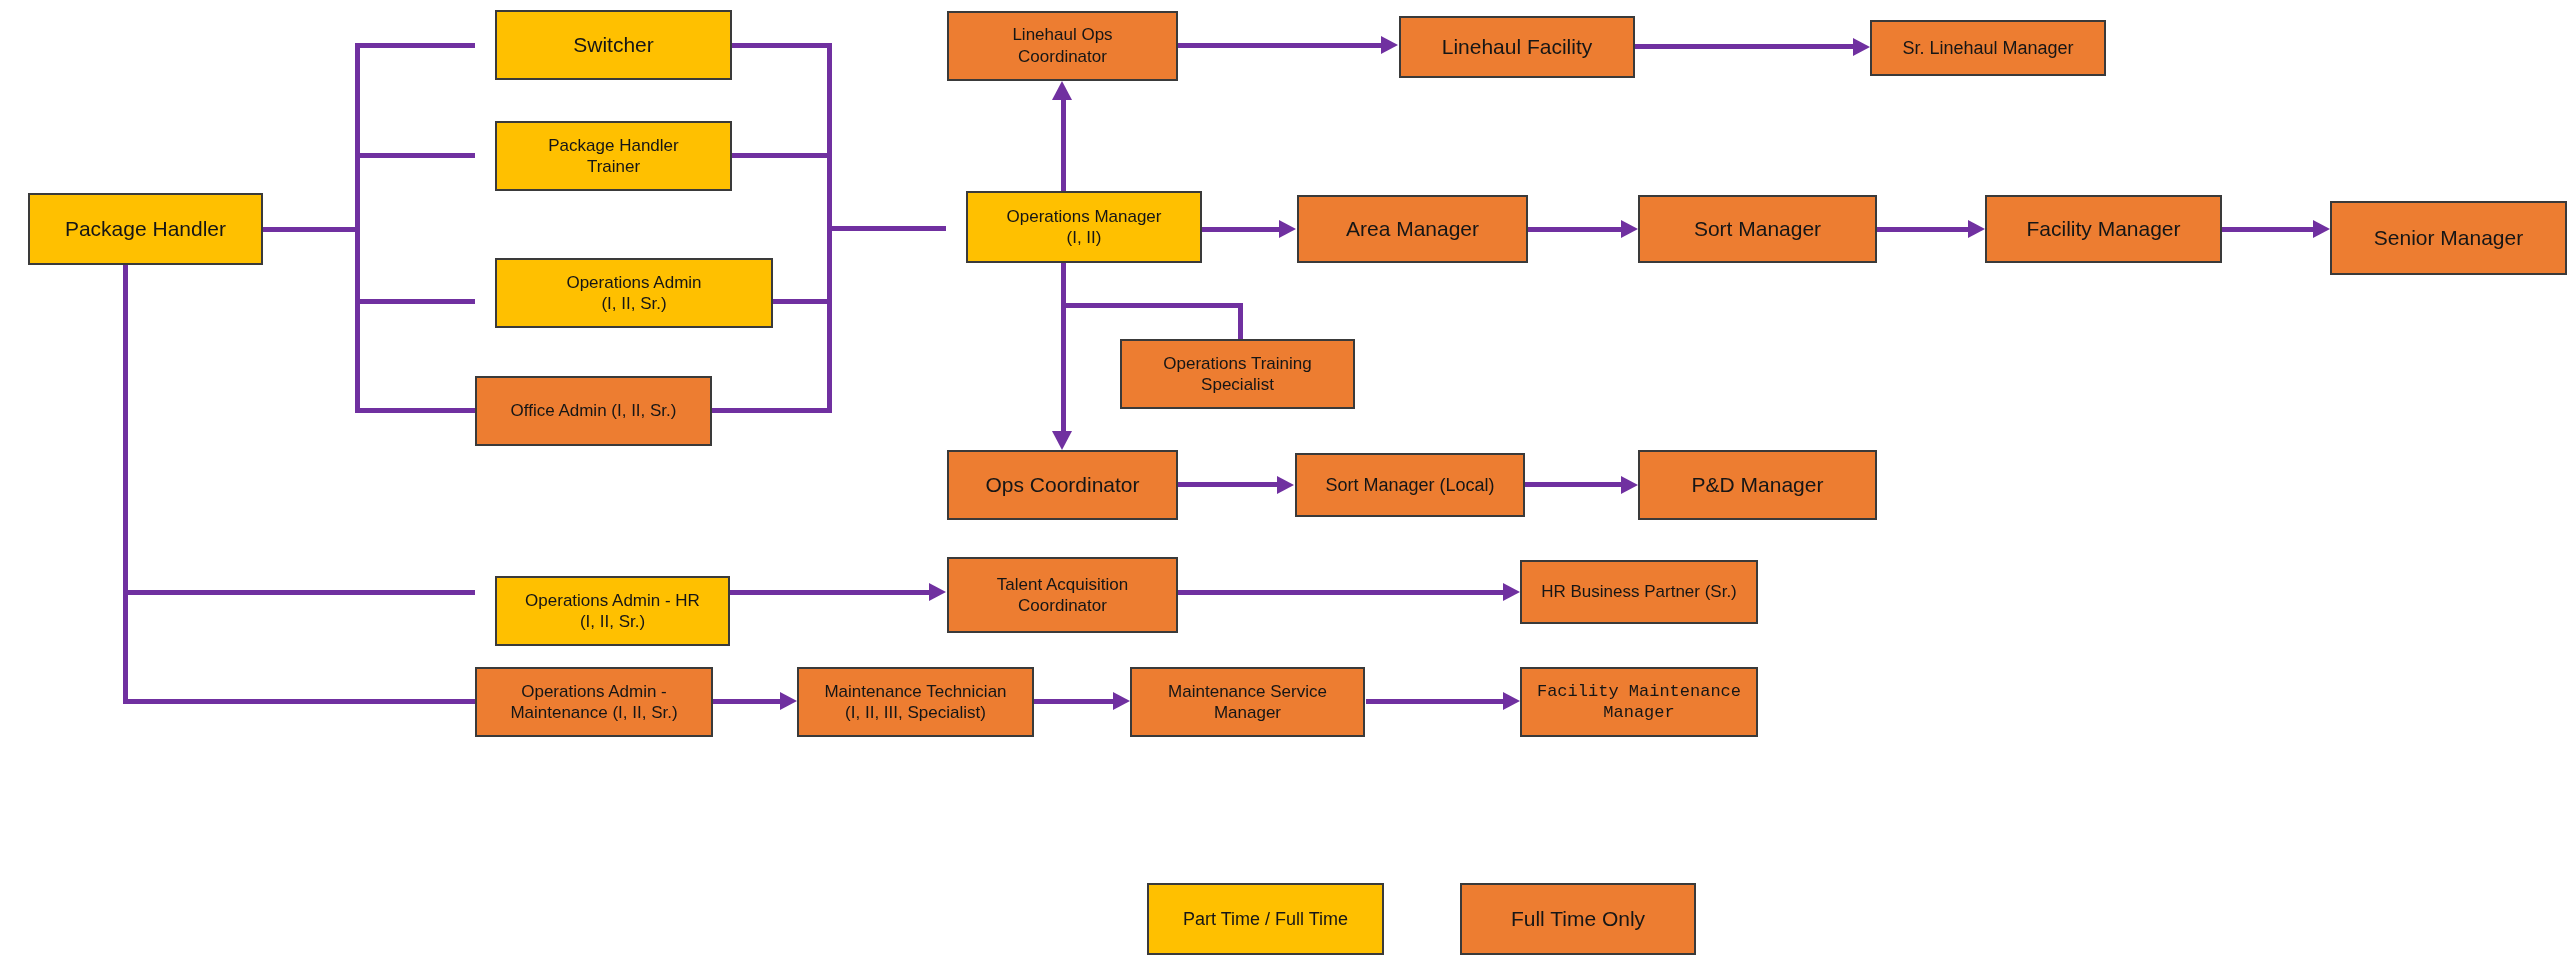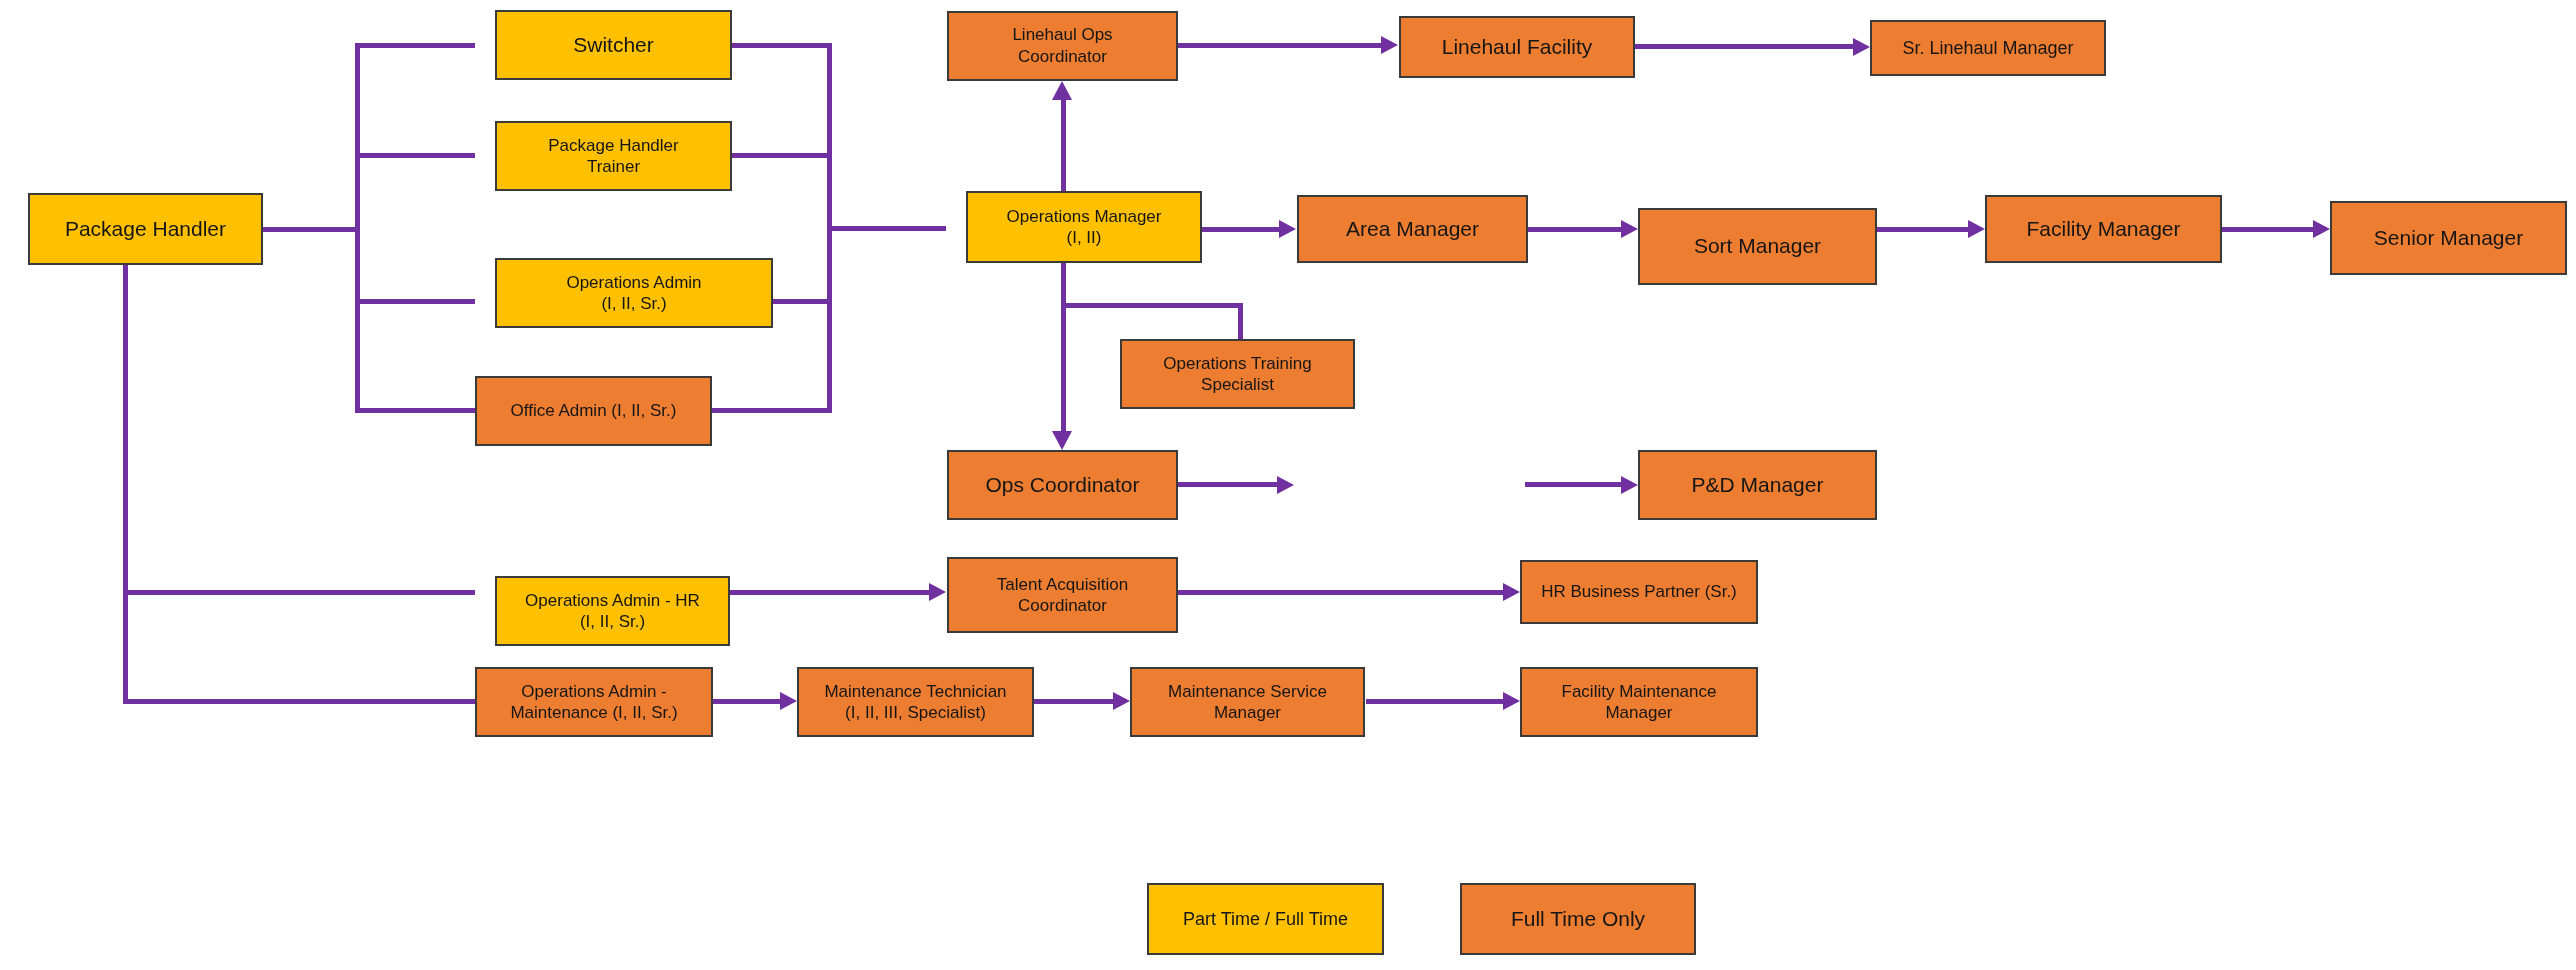--- a/index.html
+++ b/index.html
@@ -150,38 +150,41 @@
       <span>Sr. Linehaul Manager</span>
     </div>
 
   <div class="node yellow fs-s" style="left:946px;top:191px;width:236px;height:72px;">
       <span>Operations Manager
 (I, II)</span>
     </div>
   <div class="node orange fs-l" style="left:1297px;top:195px;width:231px;height:68px;">
       <span>Area Manager</span>
     </div>
-  <div class="node orange fs-l" style="left:1638px;top:208px;width:239px;height:77px;">
+  <div class="node orange fs-l" style="left:1638px;top:195px;width:239px;height:68px;">
       <span>Sort Manager</span>
     </div>
   <div class="node orange fs-l" style="left:1985px;top:195px;width:237px;height:68px;">
       <span>Facility Manager</span>
     </div>
   <div class="node orange fs-l" style="left:2330px;top:201px;width:237px;height:74px;">
       <span>Senior Manager</span>
     </div>
 
   <div class="node orange fs-s" style="left:1120px;top:339px;width:235px;height:70px;">
       <span>Operations Training
 Specialist</span>
     </div>
 
   <div class="node orange fs-l" style="left:947px;top:450px;width:231px;height:70px;">
       <span>Ops Coordinator</span>
     </div>
+  <div class="node orange fs-m" style="left:1295px;top:453px;width:230px;height:64px;">
+      <span>Sort Manager (Local)</span>
+    </div>
   <div class="node orange fs-l" style="left:1638px;top:450px;width:239px;height:70px;">
       <span>P&amp;D Manager</span>
     </div>
 
   <div class="node yellow fs-s" style="left:475px;top:576px;width:235px;height:70px;">
       <span>Operations Admin - HR
 (I, II, Sr.)</span>
     </div>
   <div class="node orange fs-s" style="left:947px;top:557px;width:231px;height:76px;">
       <span>Talent Acquisition
@@ -196,21 +199,21 @@
 Maintenance (I, II, Sr.)</span>
     </div>
   <div class="node orange fs-s" style="left:797px;top:667px;width:237px;height:70px;">
       <span>Maintenance Technician
 (I, II, III, Specialist)</span>
     </div>
   <div class="node orange fs-s" style="left:1130px;top:667px;width:235px;height:70px;">
       <span>Maintenance Service
 Manager</span>
     </div>
-  <div class="node orange fs-s" style="left:1520px;top:667px;width:238px;height:70px;">
+  <div class="node orange fs-s" style="left:1520px;top:667px;width:238px;height:70px;font-family:Liberation Mono, monospace;">
       <span>Facility Maintenance
 Manager</span>
     </div>
 
   <div class="node yellow fs-m" style="left:1127px;top:883px;width:237px;height:72px;">
       <span>Part Time / Full Time</span>
     </div>
   <div class="node orange fs-l" style="left:1460px;top:883px;width:236px;height:72px;">
       <span>Full Time Only</span>
     </div>

